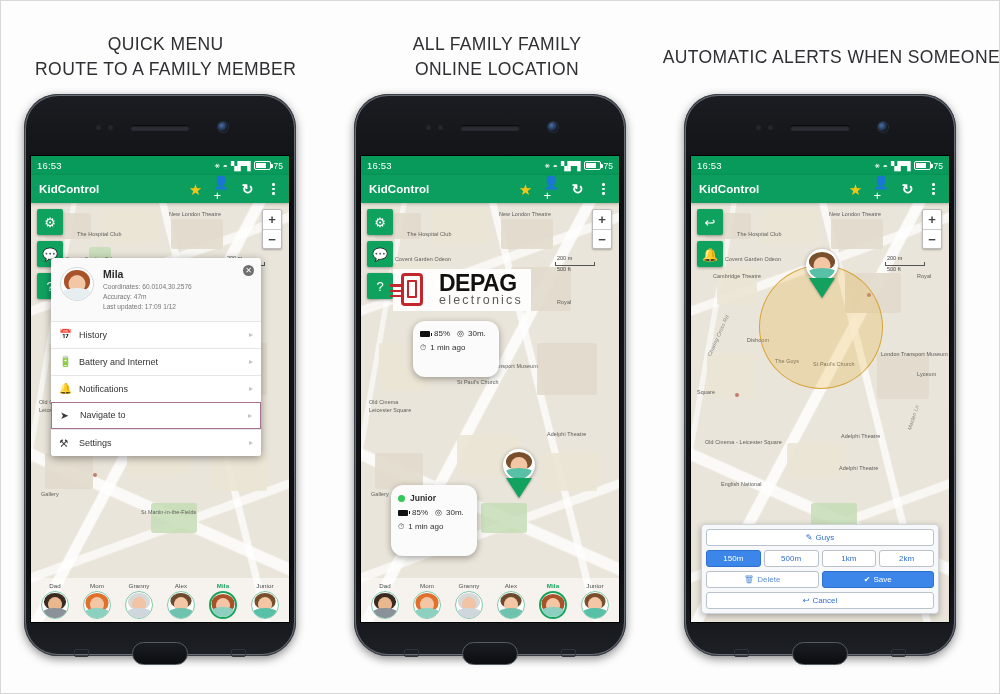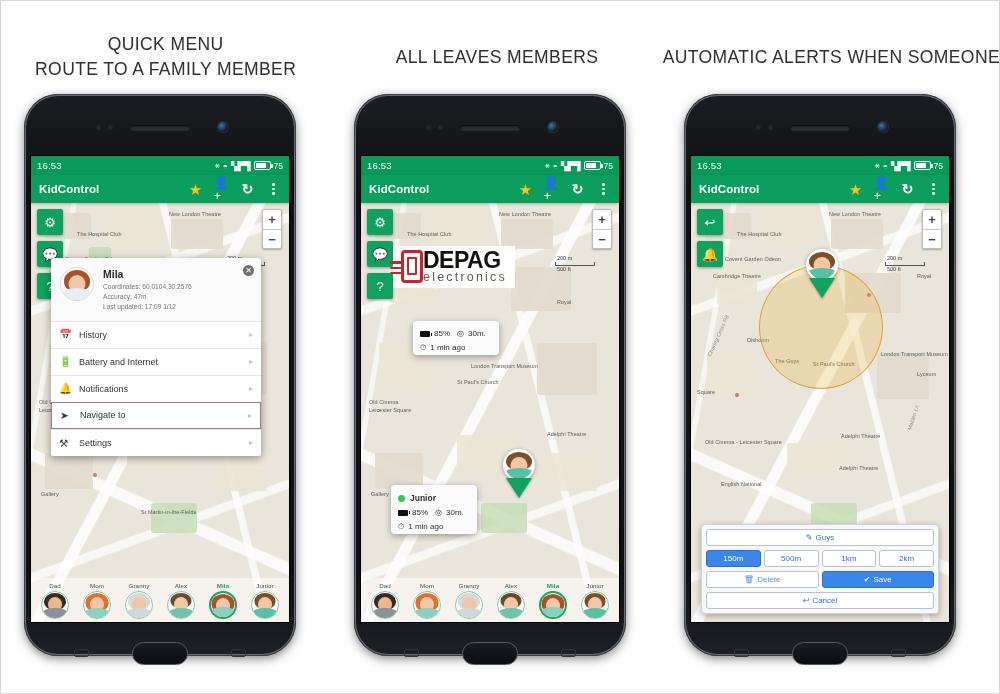--- a/index.html
+++ b/index.html
@@ -226,40 +226,40 @@
     box-shadow:0 1px 4px rgba(0,0,0,.35); position:relative;
   }
   .marker .tip{
     width:0;height:0;margin:-3px auto 0 auto;
     border-left:13px solid transparent; border-right:13px solid transparent;
     border-top:20px solid #12a15f; filter:drop-shadow(0 1px 1px rgba(0,0,0,.3));
   }
 
   
   .infocard{
-    position:absolute; background:#fbfbfb; border-radius:4px;
-    box-shadow:0 2px 7px rgba(0,0,0,.35); padding:6px 9px 0 7px;
+    position:absolute; background:#fbfbfb; border-radius:12px;
+    box-shadow:0 2px 7px rgba(0,0,0,.35); padding:6px 9px 22px 7px;
     z-index:7; min-width:86px;
   }
   .ic-row{ display:flex; align-items:center; font-size:8px; color:#2e2e2e; line-height:1.75; }
   .ic-row .dot{ width:7px;height:7px;border-radius:50%;background:#34c759;margin-right:5px;}
   .ic-row .nm{ font-weight:700; font-size:8.5px; }
   .ic-row .bt{
     width:10px;height:6px;background:#111;border-radius:1px;margin-right:4px;
     position:relative;
   }
   .ic-row .bt::after{content:"";position:absolute;right:-2px;top:1.5px;width:1.5px;height:3px;background:#111;}
   .ic-row .gps{ margin:0 4px 0 7px; font-size:8px; }
   .ic-row .clk{ margin-right:4px; font-size:8px; }
 
   
   .watermark{
-    position:absolute; left:32px; top:43px; z-index:9;
+    position:absolute; left:32px; top:66px; z-index:9;
     background:rgba(255,255,255,.92); padding:4px 8px;
-    display:flex; align-items:center; gap:0;
+    display:flex; align-items:center; gap:16px;
   }
   .wm-phone{
     width:22px;height:33px;border:3px solid #c1272d;border-radius:4px;
     position:relative; flex:0 0 auto;
   }
   .wm-phone::before{
     content:""; position:absolute; left:3px; right:3px; top:4px; bottom:5px;
     border:2px solid #c1272d; border-radius:1px;
   }
   .wm-lines{ position:absolute; left:-14px; top:8px; }
@@ -319,21 +319,22 @@
 <body>
 
 <div class="page-frame"></div>
 
 <div class="headings">
   <div class="head-col">
     <div class="line">QUICK MENU</div>
     <div class="line">ROUTE TO A FAMILY MEMBER</div>
   </div>
   <div class="head-col">
-    <div class="line">ALL LEAVES MEMBERS</div>
+    <div class="line">ALL FAMILY FAMILY</div>
+    <div class="line">ONLINE LOCATION</div>
   </div>
   <div class="head-col">
     <div class="line">AUTOMATIC ALERTS WHEN SOMEONE</div>
   </div>
 </div>
 
 <div class="phones">
 
   <div class="phone p1">
     <div class="bezel-top">

